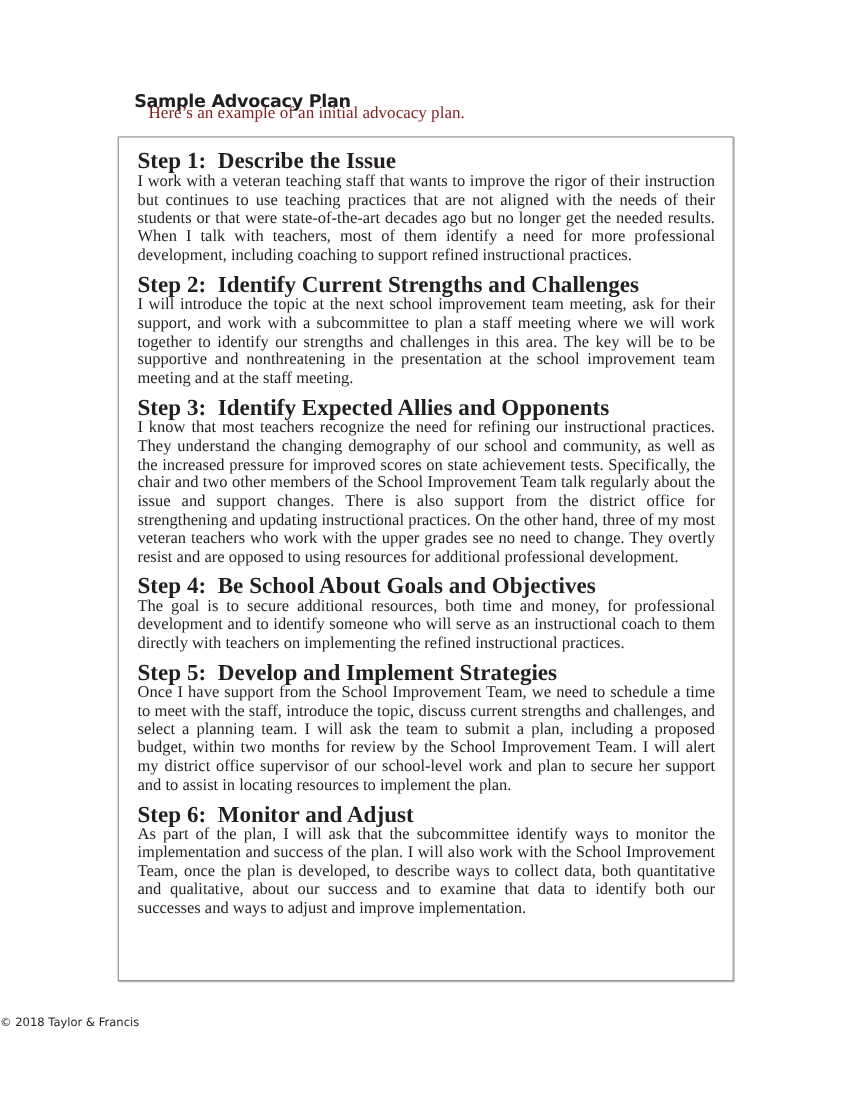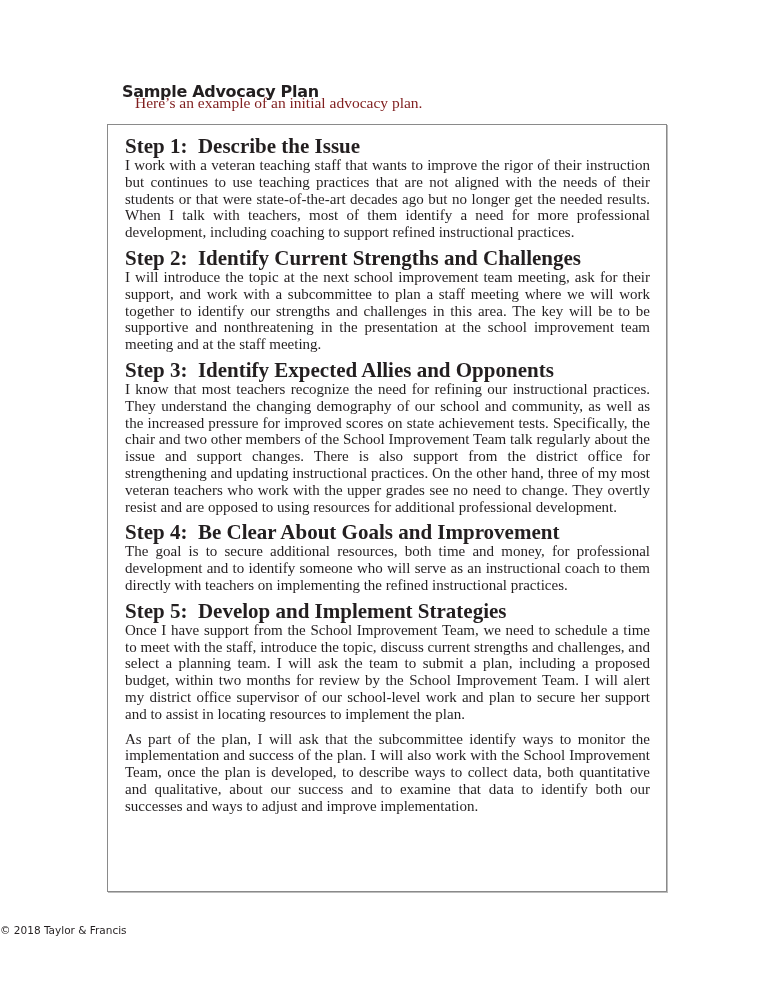--- a/index.html
+++ b/index.html
@@ -47,25 +47,26 @@
   </div>
   <div class="step">
     <p class="step-heading">Step 2:  Identify Current Strengths and Challenges</p>
     <p class="step-body">I will introduce the topic at the next school improvement team meeting, ask for their support, and work with a subcommittee to plan a staff meeting where we will work together to identify our strengths and challenges in this area. The key will be to be supportive and nonthreatening in the presentation at the school improvement team meeting and at the staff meeting.</p>
   </div>
   <div class="step">
     <p class="step-heading">Step 3:  Identify Expected Allies and Opponents</p>
     <p class="step-body">I know that most teachers recognize the need for refining our instructional practices. They understand the changing demography of our school and community, as well as the increased pressure for improved scores on state achievement tests. Specifically, the chair and two other members of the School Improvement Team talk regularly about the issue and support changes. There is also support from the district office for strengthening and updating instruc­tional practices. On the other hand, three of my most veteran teachers who work with the upper grades see no need to change. They overtly resist and are opposed to using resources for additional professional development.</p>
   </div>
   <div class="step">
-    <p class="step-heading">Step 4:  Be Clear About Goals and Improvement</p>
+    <p class="step-heading">Step 4:  Be School About Goals and Objectives</p>
     <p class="step-body">The goal is to secure additional resources, both time and money, for professional development and to identify someone who will serve as an instructional coach to them directly with teachers on implementing the refined instructional practices.</p>
   </div>
   <div class="step">
     <p class="step-heading">Step 5:  Develop and Implement Strategies</p>
     <p class="step-body">Once I have support from the School Improvement Team, we need to schedule a time to meet with the staff, introduce the topic, discuss current strengths and chal­lenges, and select a planning team. I will ask the team to submit a plan, including a proposed budget, within two months for review by the School Improvement Team. I will alert my district office supervisor of our school-level work and plan to secure her support and to assist in locating resources to implement the plan.</p>
   </div>
   <div class="step">
+    <p class="step-heading">Step 6:  Monitor and Adjust</p>
     <p class="step-body">As part of the plan, I will ask that the subcommittee identify ways to monitor the implementation and success of the plan. I will also work with the School Improvement Team, once the plan is developed, to describe ways to collect data, both quantitative and qualitative, about our success and to examine that data to identify both our successes and ways to adjust and improve implementation.</p>
   </div>
 </div>
 
 <div class="footer">© 2018 Taylor &amp; Francis</div>
 
 </body></html>

